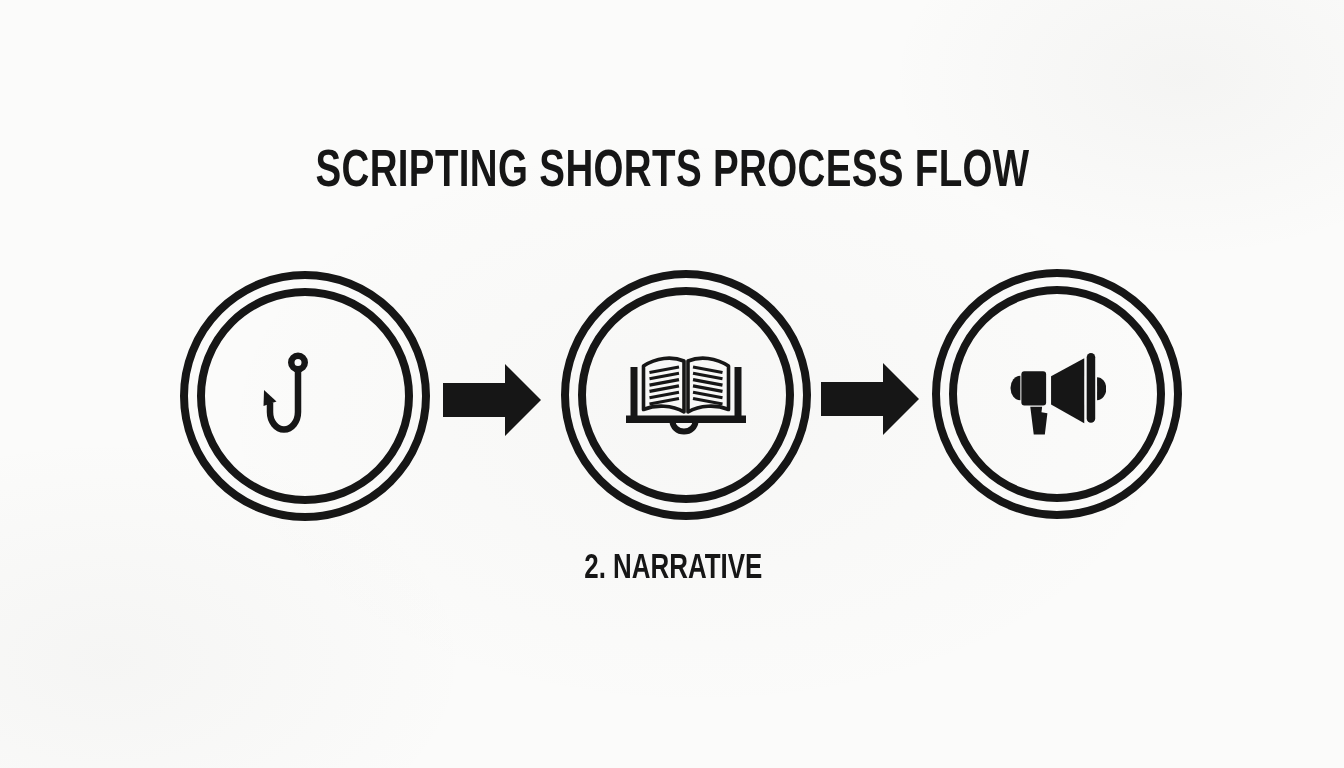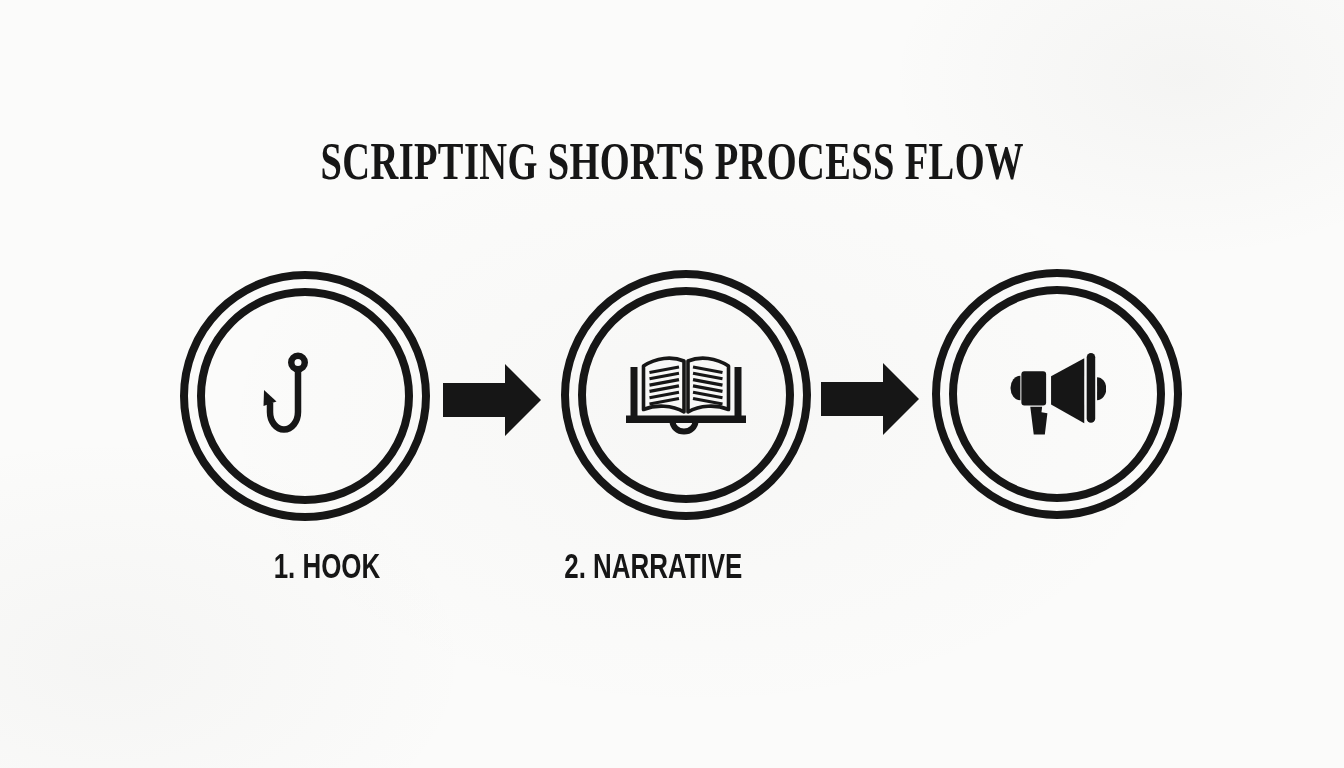--- a/index.html
+++ b/index.html
@@ -9,24 +9,24 @@
     overflow:hidden;
     font-family:"Liberation Sans", sans-serif;
     color: var(--ink, #161616);
     background:
       radial-gradient(420px 260px at 88% 10%, rgba(120,120,114,0.05), transparent 70%),
       radial-gradient(520px 320px at 8% 86%, rgba(120,120,114,0.045), transparent 70%),
       radial-gradient(700px 420px at 52% 55%, rgba(120,120,114,0.03), transparent 70%),
       var(--background, #fbfbfa);
   }
   .title {
-    position:absolute; top:136px; left:0; width:100%;
+    position:absolute; top:142px; left:0; width:100%;
     margin:0; text-align:center;
     font-size:52px; font-weight:bold; line-height:1;
-    white-space:nowrap; letter-spacing:0.5px;font-family:Liberation Serif, serif;
+    white-space:nowrap; letter-spacing:0.5px;
   }
   .squeeze { display:inline-block; transform:scaleX(0.74); transform-origin:50% 50%; }
   .node {
     position:absolute; width:250px; height:250px;
     border:8px solid var(--ink, #161616); border-radius:50%;
     box-sizing:border-box;
     display:flex; align-items:center; justify-content:center;
   }
   .node-inner {
     width:216px; height:216px;
@@ -39,21 +39,21 @@
   #node-3 { left:932px; top:269px; }
   .arrow { position:absolute; }
   #arrow-1 { left:443px; top:364px; }
   #arrow-2 { left:821px; top:363px; }
   .step-label {
     position:absolute; top:547px; width:250px;
     text-align:center; font-size:35px; font-weight:bold;
     line-height:1.1; white-space:nowrap;
   }
   #label-1 { left:202px; }
-  #label-2 { left:528px; }
+  #label-2 { left:548px; }
   #label-3 { left:945px; }
   .hook-svg { transform:translateX(-12px); }
   svg { display:block; }
 </style>
 </head>
 <body>
 
 <div class="stage">
 
   <h1 class="title"><span class="squeeze">SCRIPTING SHORTS PROCESS FLOW</span></h1>
@@ -109,16 +109,15 @@
         <path d="M11.5 23.5 A 10 12.4 0 0 0 11.5 48.3 Z" fill="currentColor"></path>
         <rect x="12.5" y="19" width="25" height="34.5" rx="3" fill="currentColor"></rect>
         <polygon points="42.5,24 76,6 76,71.5 42.5,52.5" fill="currentColor"></polygon>
         <rect x="78.5" y="0.5" width="8.6" height="70.5" rx="4.3" fill="currentColor"></rect>
         <path d="M89 25 A 9.3 11.6 0 0 1 89 48.2 Z" fill="currentColor"></path>
         <polygon points="21.5,55 33.5,55 32.8,60.5 38.8,61.5 36.2,83 25,83" fill="currentColor"></polygon>
       </svg>
     </div>
   </div>
 
-  <div class="step-label" id="label-1"><span class="squeeze">1. HOOK</span></div>
   <div class="step-label" id="label-2"><span class="squeeze">2. NARRATIVE</span></div>
 
 </div>
 
 </body></html>

